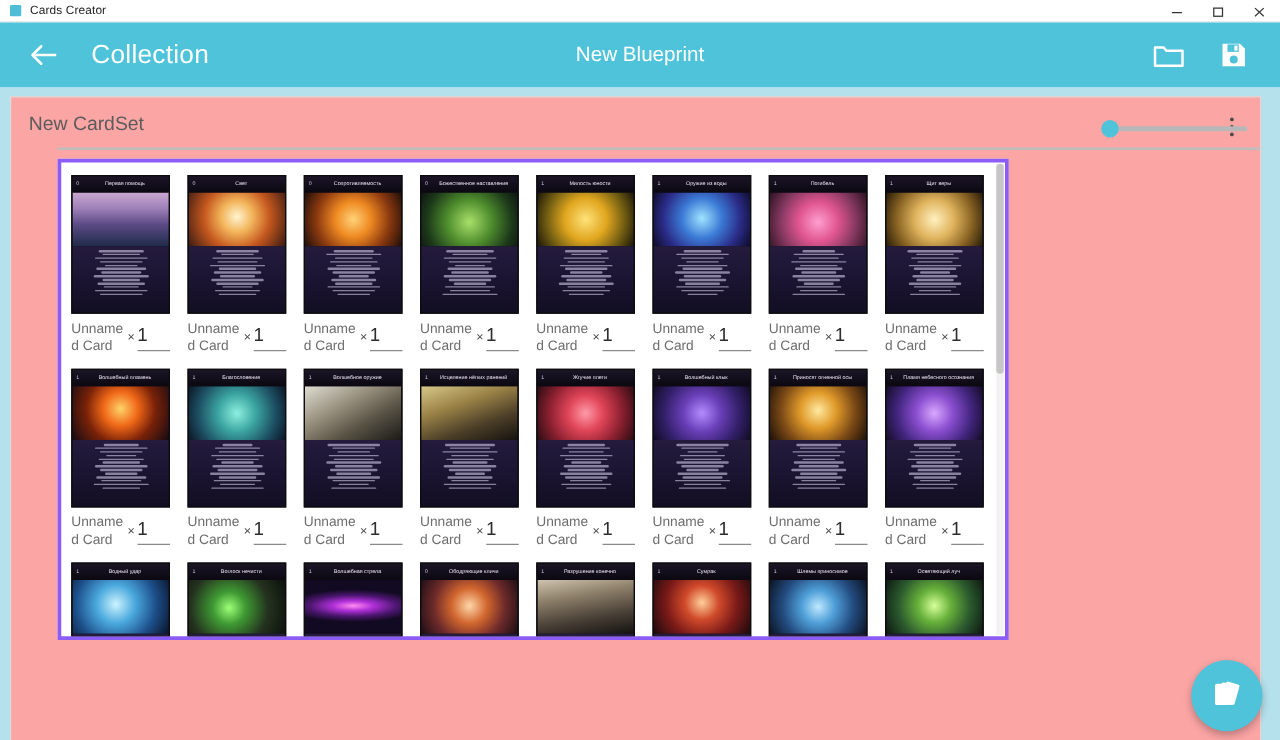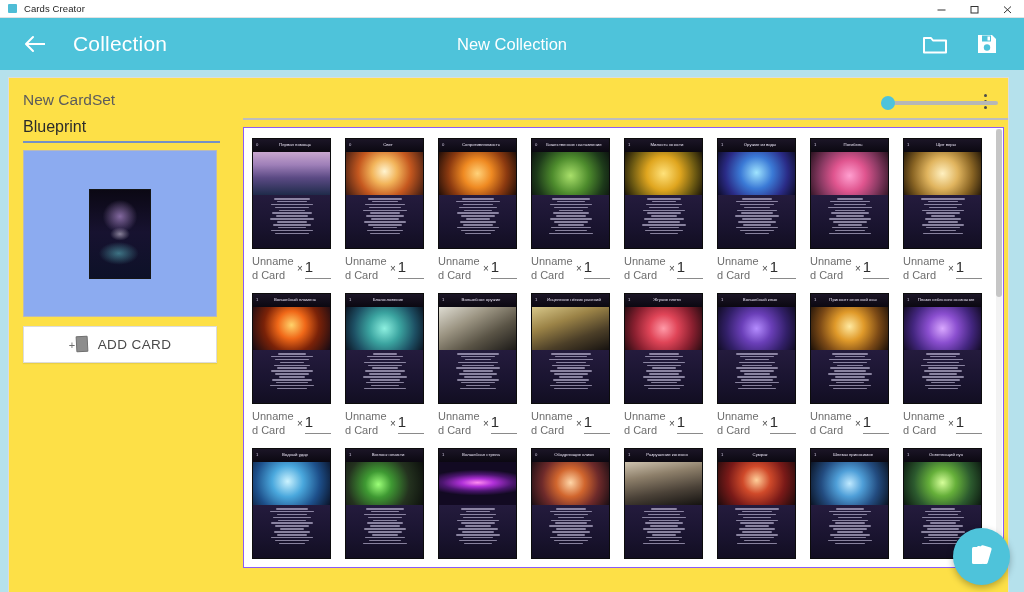--- a/index.html
+++ b/index.html
@@ -59,21 +59,21 @@
   
   .stage {
     position: relative;
     width: 1024px; height: 522px;
     background: #b5e1ec;
     padding: 7px 8px 0 8px;
   }
   .panel {
     position: relative;
     width: 1001px; height: 515px;
-    background: #fde047;
+    background: #fca5a5;
     border: 1px solid #dcdcdc;
     border-bottom: none;
     overflow: hidden;
   }
 
   .cardset-row {
     display: flex; align-items: flex-start;
     padding: 13px 0 0 0; position: relative;
   }
   .cardset-title {
@@ -131,23 +131,23 @@
     position: absolute; right: 10px; top: -22px;
     width: 117px; height: 14px; display: flex; align-items: center;
   }
   .slider-track { width: 117px; height: 4px; background: #b7b7b7; border-radius: 2px; }
   .slider-thumb {
     position: absolute; left: 0px; top: 0px;
     width: 14px; height: 14px; border-radius: 50%; background: #4ec3da;
   }
 
   .cards-frame {
-    border: 1px solid #8b5cf6;
+    border: 3px solid #8b5cf6;
     background: #ffffff;
-    width: 761px; height: 441px;
+    width: 761px; height: 385px;
     overflow: hidden; position: relative;
   }
   .cards-grid {
     display: grid;
     grid-template-columns: repeat(8, 79px);
     column-gap: 14px;
     row-gap: 0px;
     padding: 10px 0 0 8px;
   }
   .card-cell { width: 79px; }
@@ -245,21 +245,21 @@
 </div>
 
 <div class="appbar">
   <div class="back-btn">
     <svg width="24" height="20" viewBox="0 0 24 20">
       <line x1="2" y1="10" x2="21" y2="10" stroke="#fff" stroke-width="2"></line>
       <polyline points="9,3 2,10 9,17" fill="none" stroke="#fff" stroke-width="2" stroke-linecap="round" stroke-linejoin="round"></polyline>
     </svg>
   </div>
   <div class="appbar-title">Collection</div>
-  <div class="appbar-center">New Collection</div>
+  <div class="appbar-center">New Blueprint</div>
   <div class="appbar-actions">
     <div class="ic">
       <svg width="26" height="22" viewBox="0 0 26 22">
         <path d="M2 5 h7 l2 2.5 h13 v12 H2 Z" fill="none" stroke="#fff" stroke-width="2" stroke-linejoin="round"></path>
       </svg>
     </div>
     <div class="ic">
       <svg width="24" height="24" viewBox="0 0 24 24">
         <path d="M3 3 h14 l4 4 v14 H3 Z" fill="#fff"></path>
         <rect x="7" y="3.5" width="9" height="6" fill="#4ec3da"></rect>
@@ -277,34 +277,20 @@
       <div class="cardset-title">New CardSet</div>
       <div class="kebab">
         <i></i>
         <i></i>
         <i></i>
       </div>
     </div>
 
     <div class="columns">
 
-      <div class="col-blueprint">
-        <div class="col-heading">Blueprint</div>
-        <div class="bp-underline"></div>
-        <div class="bp-box">
-          <div class="bp-thumb"></div>
-        </div>
-        <div class="add-card-btn">
-          <span class="add-ic">
-            <span class="plus">+</span>
-              <span class="sheet"></span>
-          </span>
-          <span>ADD CARD</span>
-        </div>
-      </div>
 
       <div class="col-cards">
         <div class="cards-underline"></div>
 
         <div class="slider-wrap">
           <div class="slider-track"></div>
           <div class="slider-thumb"></div>
         </div>
 
         <div class="cards-frame">

